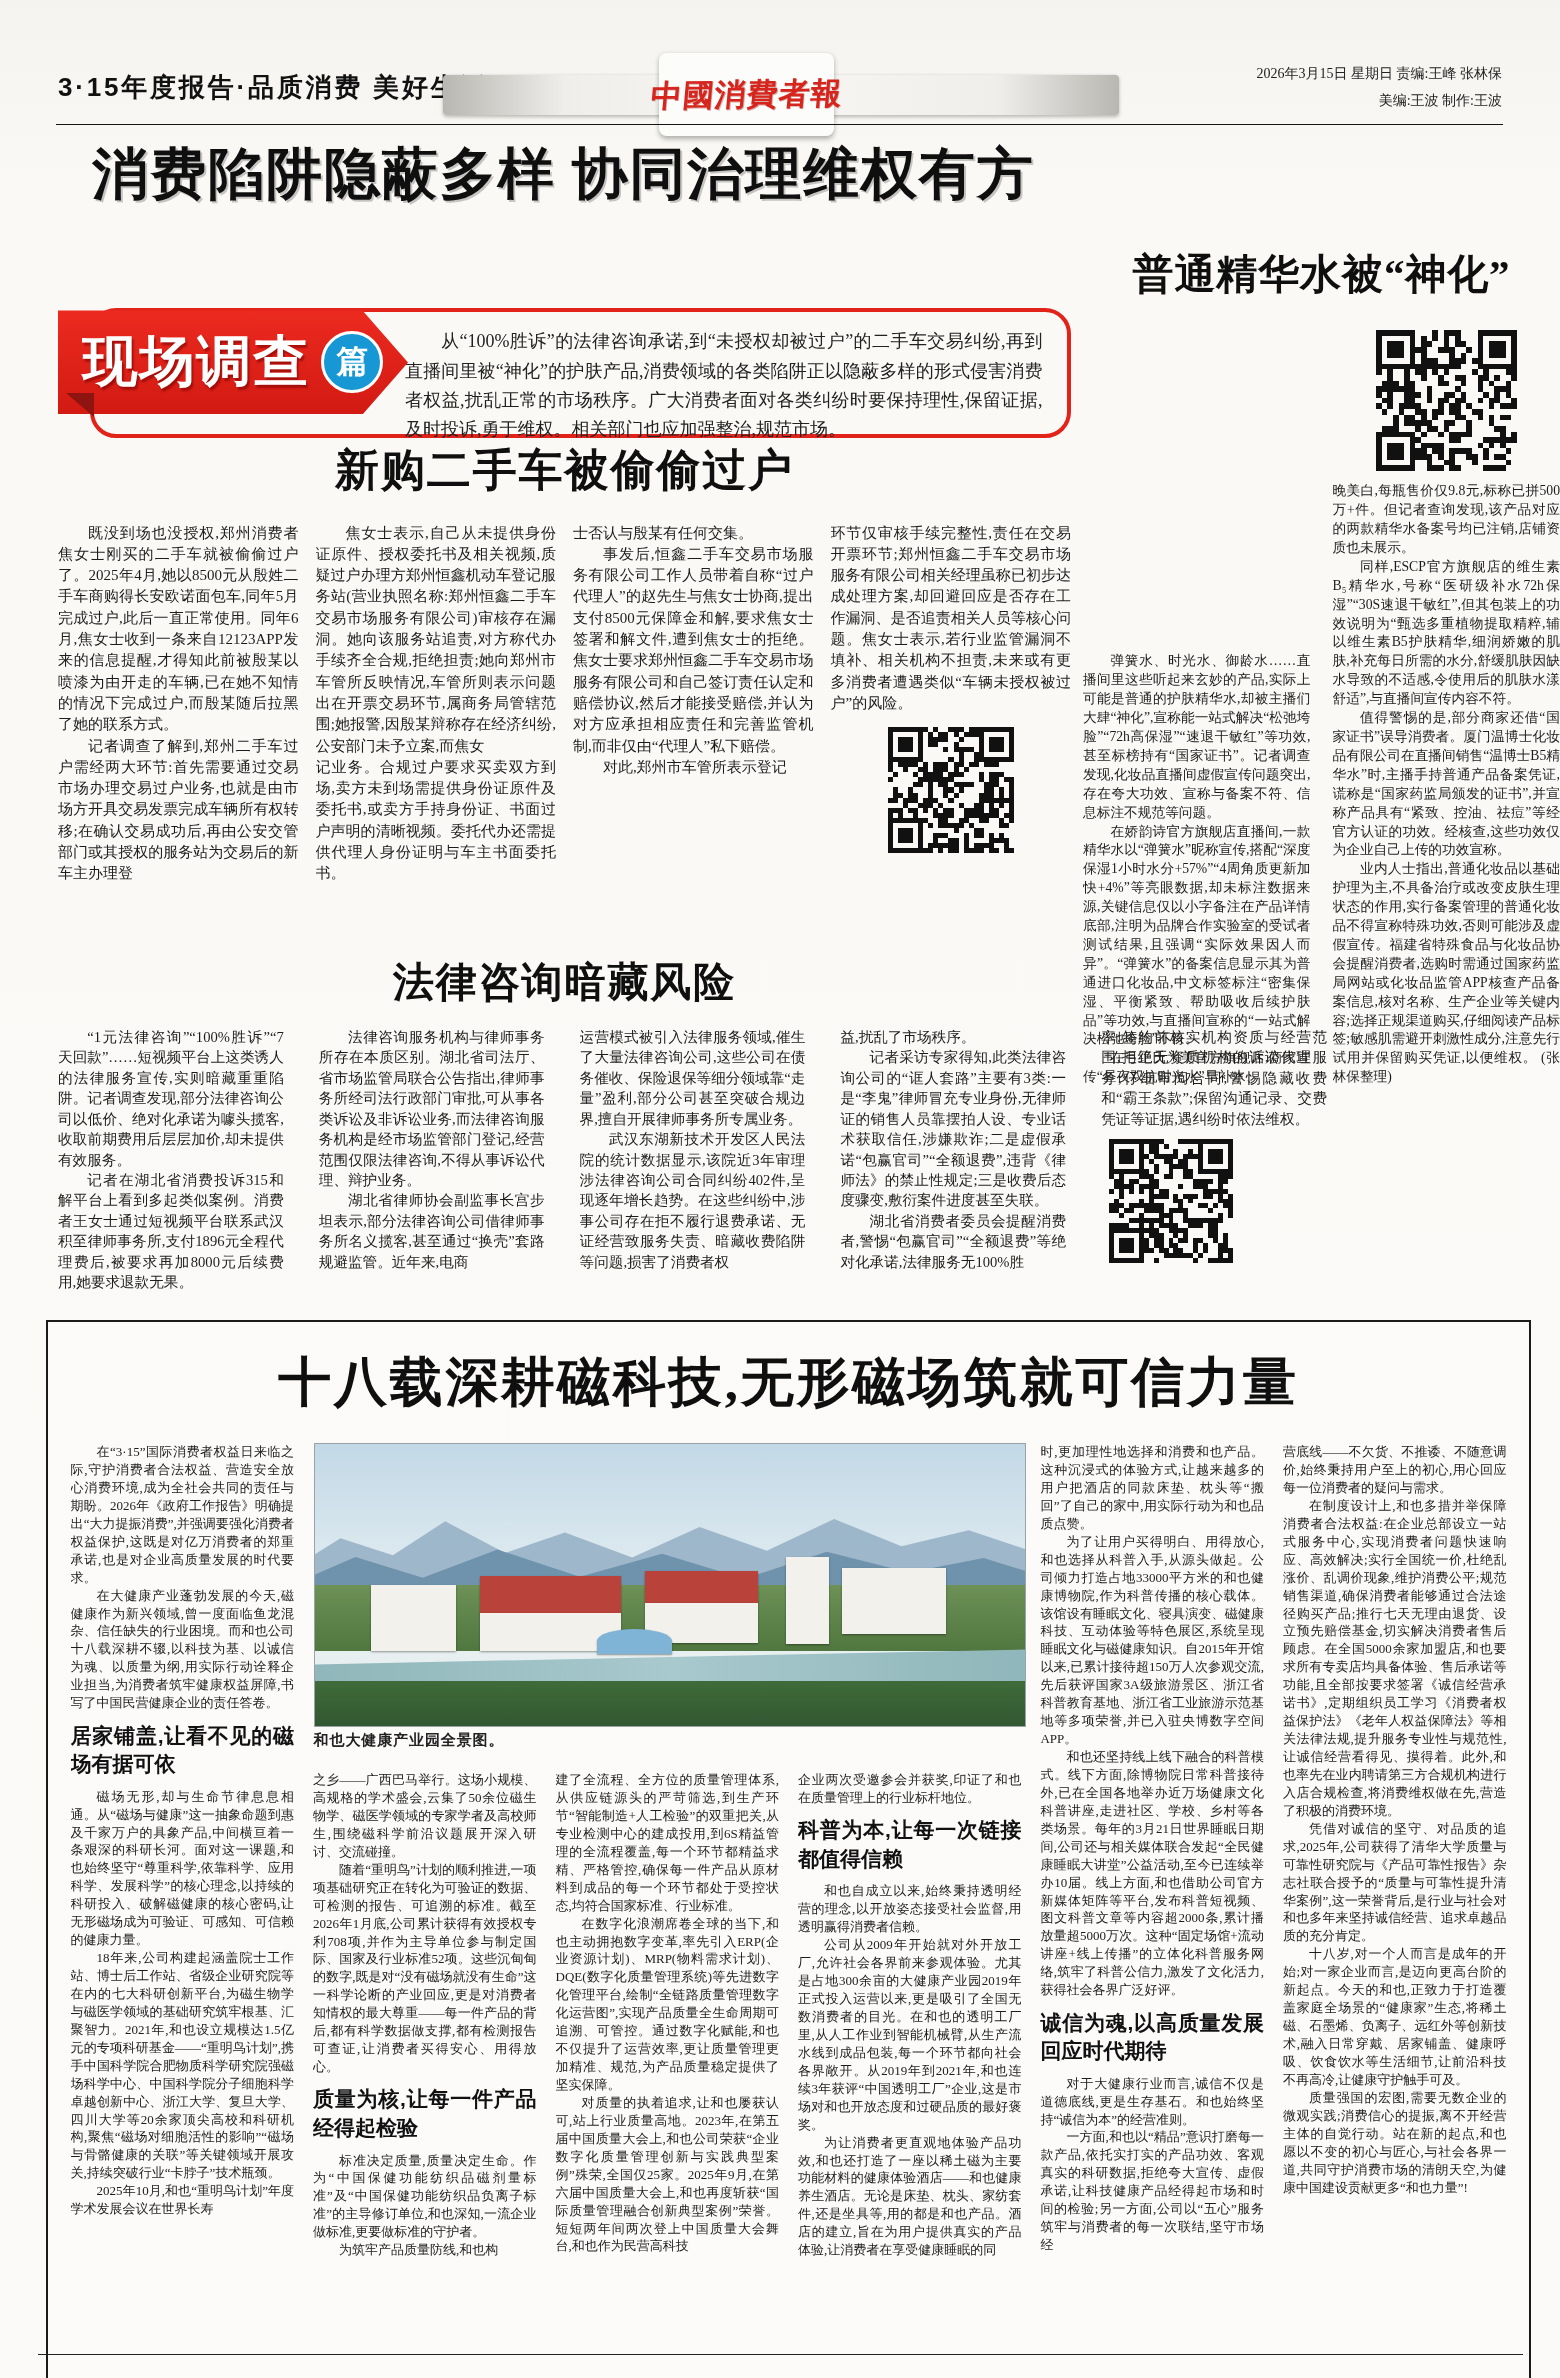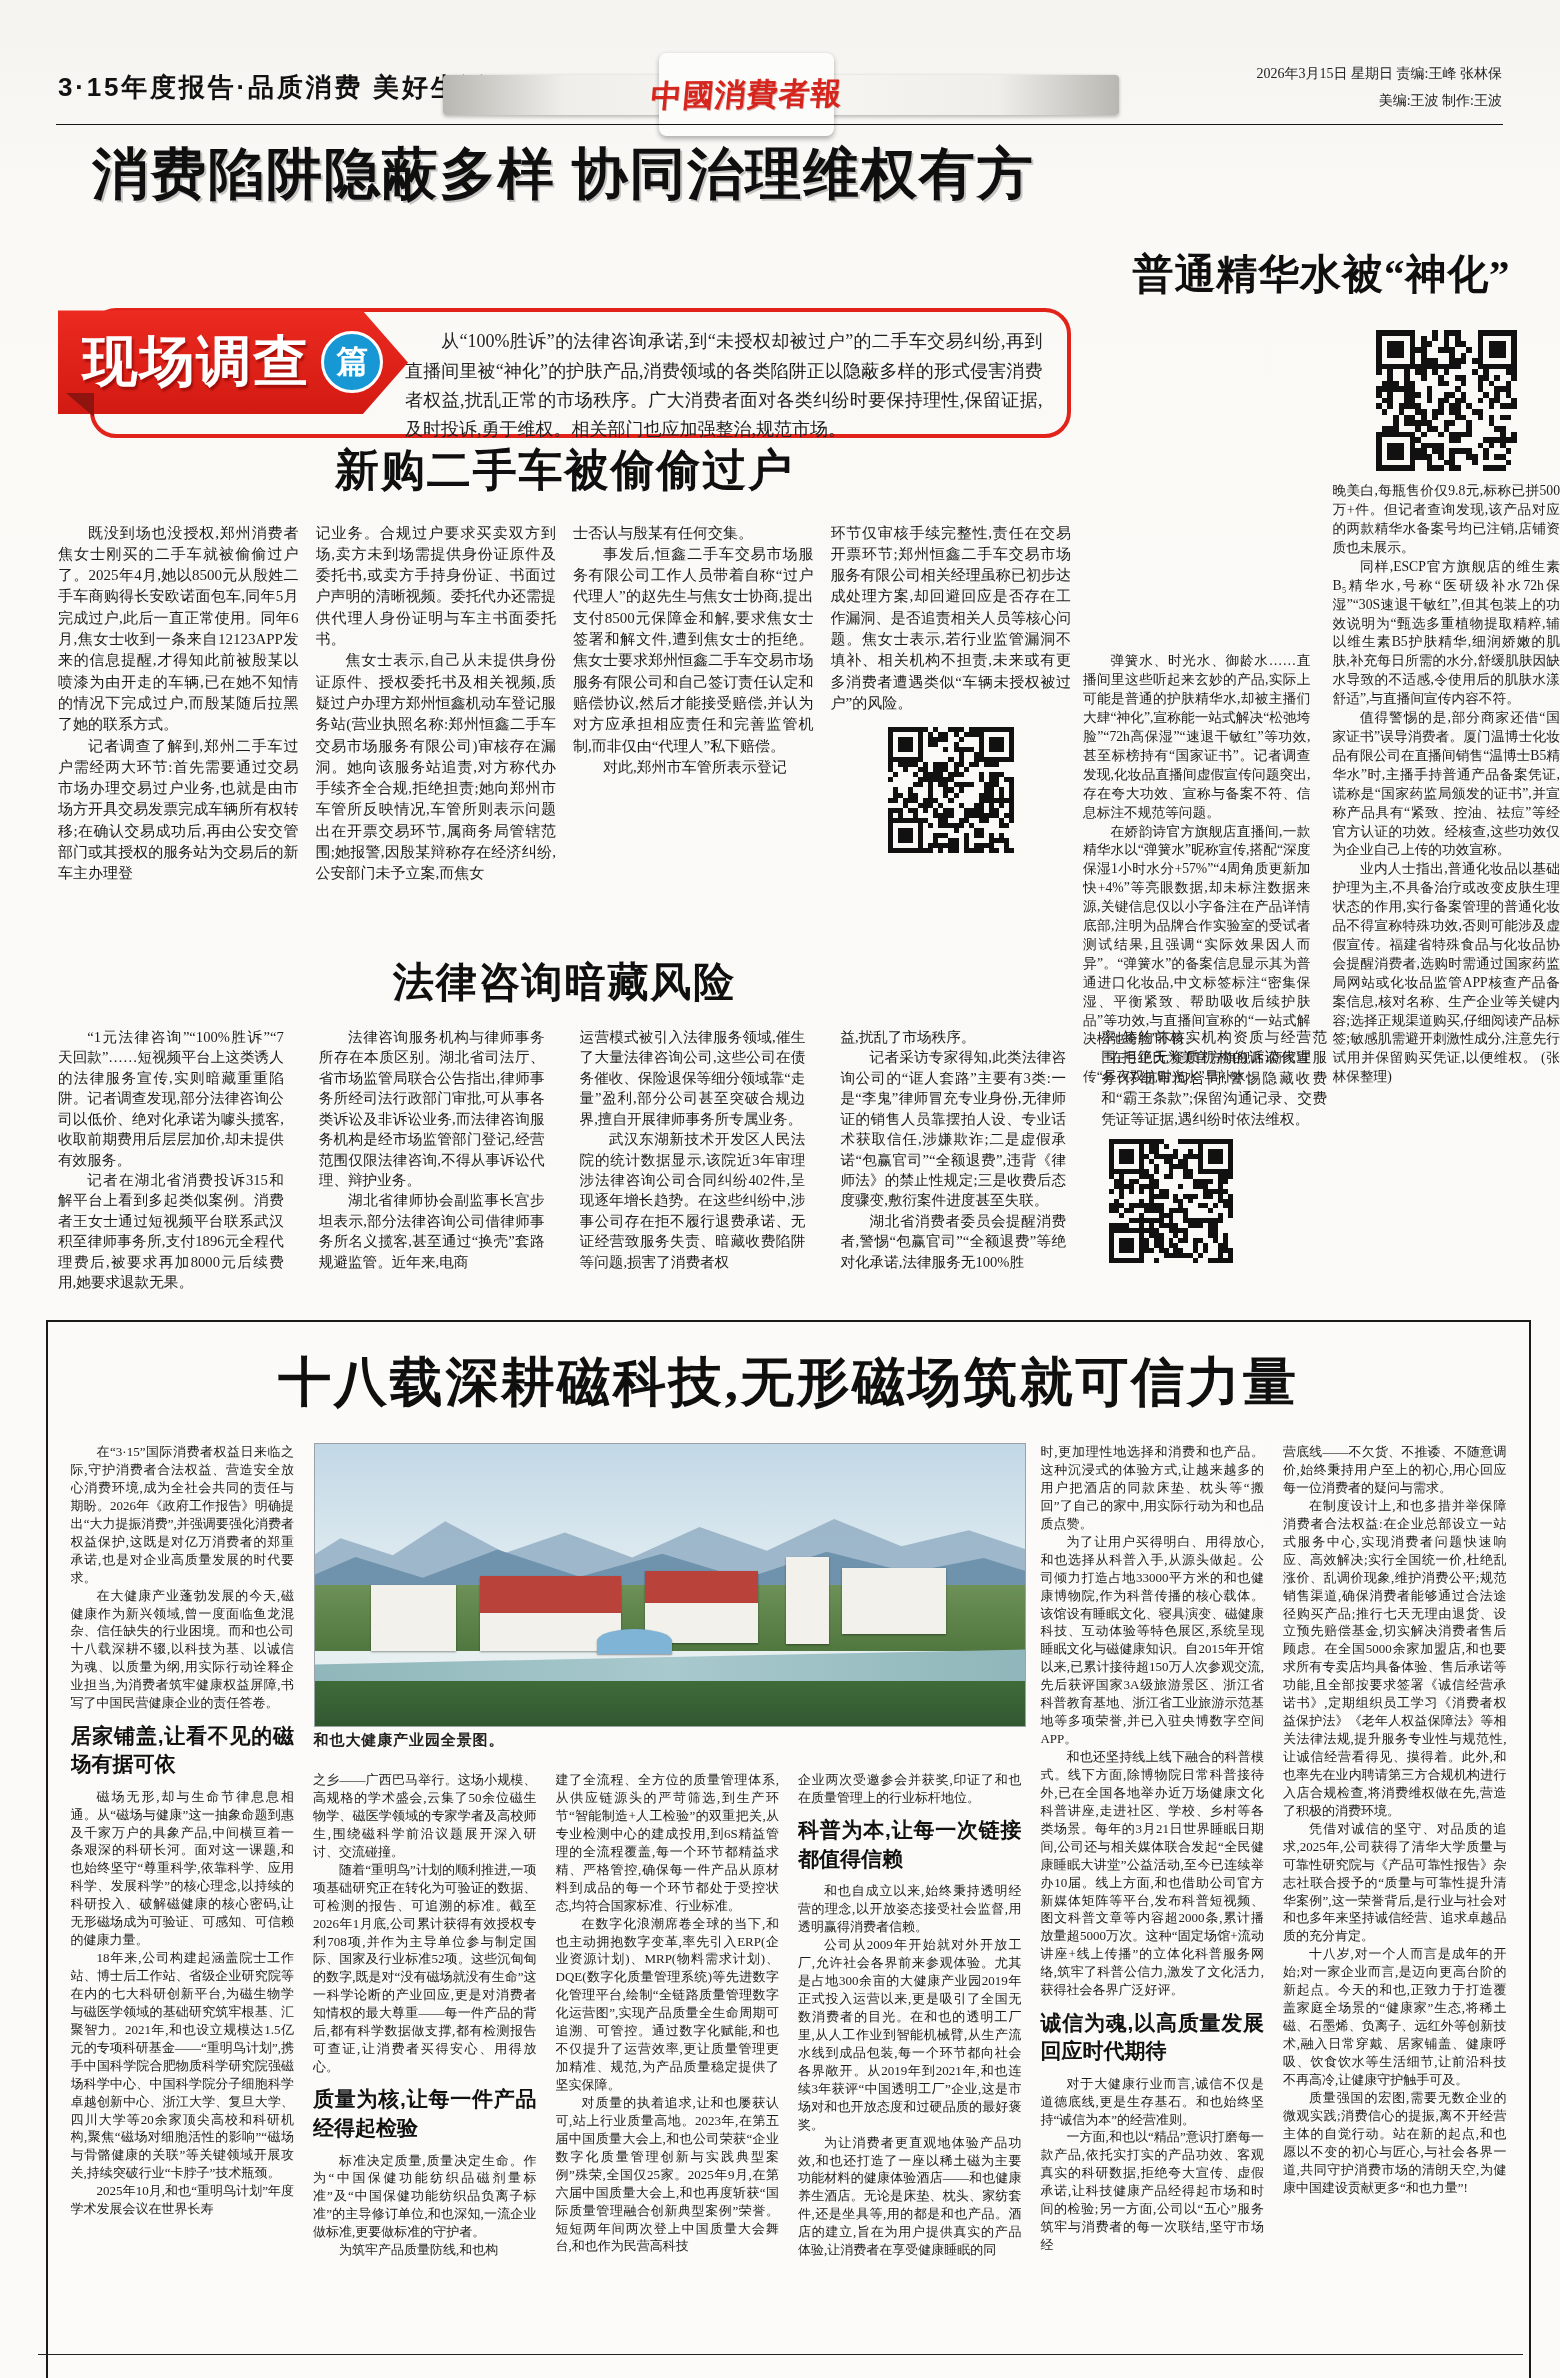--- a/index.html
+++ b/index.html
@@ -118,22 +118,22 @@
   </div>
 
   <section class="article-car">
     <h2 class="art-title">新购二手车被偷偷过户</h2>
     <div class="cols">
       <div class="ncol">
           <p class="para">既没到场也没授权,郑州消费者焦女士刚买的二手车就被偷偷过户了。2025年4月,她以8500元从殷姓二手车商购得长安欧诺面包车,同年5月完成过户,此后一直正常使用。同年6月,焦女士收到一条来自12123APP发来的信息提醒,才得知此前被殷某以喷漆为由开走的车辆,已在她不知情的情况下完成过户,而殷某随后拉黑了她的联系方式。</p>
           <p class="para">记者调查了解到,郑州二手车过户需经两大环节:首先需要通过交易市场办理交易过户业务,也就是由市场方开具交易发票完成车辆所有权转移;在确认交易成功后,再由公安交管部门或其授权的服务站为交易后的新车主办理登</p>
         </div>
       <div class="ncol">
+          <p class="para">焦女士表示,自己从未提供身份证原件、授权委托书及相关视频,质疑过户办理方郑州恒鑫机动车登记服务站(营业执照名称:郑州恒鑫二手车交易市场服务有限公司)审核存在漏洞。她向该服务站追责,对方称代办手续齐全合规,拒绝担责;她向郑州市车管所反映情况,车管所则表示问题出在开票交易环节,属商务局管辖范围;她报警,因殷某辩称存在经济纠纷,公安部门未予立案,而焦女</p>
           <p class="para" style="text-indent: 0px;">记业务。合规过户要求买卖双方到场,卖方未到场需提供身份证原件及委托书,或卖方手持身份证、书面过户声明的清晰视频。委托代办还需提供代理人身份证明与车主书面委托书。</p>
-          <p class="para">焦女士表示,自己从未提供身份证原件、授权委托书及相关视频,质疑过户办理方郑州恒鑫机动车登记服务站(营业执照名称:郑州恒鑫二手车交易市场服务有限公司)审核存在漏洞。她向该服务站追责,对方称代办手续齐全合规,拒绝担责;她向郑州市车管所反映情况,车管所则表示问题出在开票交易环节,属商务局管辖范围;她报警,因殷某辩称存在经济纠纷,公安部门未予立案,而焦女</p>
         </div>
       <div class="ncol">
           <p class="para" style="text-indent: 0px;">士否认与殷某有任何交集。</p>
           <p class="para">事发后,恒鑫二手车交易市场服务有限公司工作人员带着自称“过户代理人”的赵先生与焦女士协商,提出支付8500元保障金和解,要求焦女士签署和解文件,遭到焦女士的拒绝。焦女士要求郑州恒鑫二手车交易市场服务有限公司和自己签订责任认定和赔偿协议,然后才能接受赔偿,并认为对方应承担相应责任和完善监管机制,而非仅由“代理人”私下赔偿。</p>
           <p class="para">对此,郑州市车管所表示登记</p>
         </div>
       <div class="ncol">
         <div>
             <p class="para" style="text-indent: 0px;">环节仅审核手续完整性,责任在交易开票环节;郑州恒鑫二手车交易市场服务有限公司相关经理虽称已初步达成处理方案,却回避回应是否存在工作漏洞、是否追责相关人员等核心问题。焦女士表示,若行业监管漏洞不填补、相关机构不担责,未来或有更多消费者遭遇类似“车辆未授权被过户”的风险。</p>
           </div>

